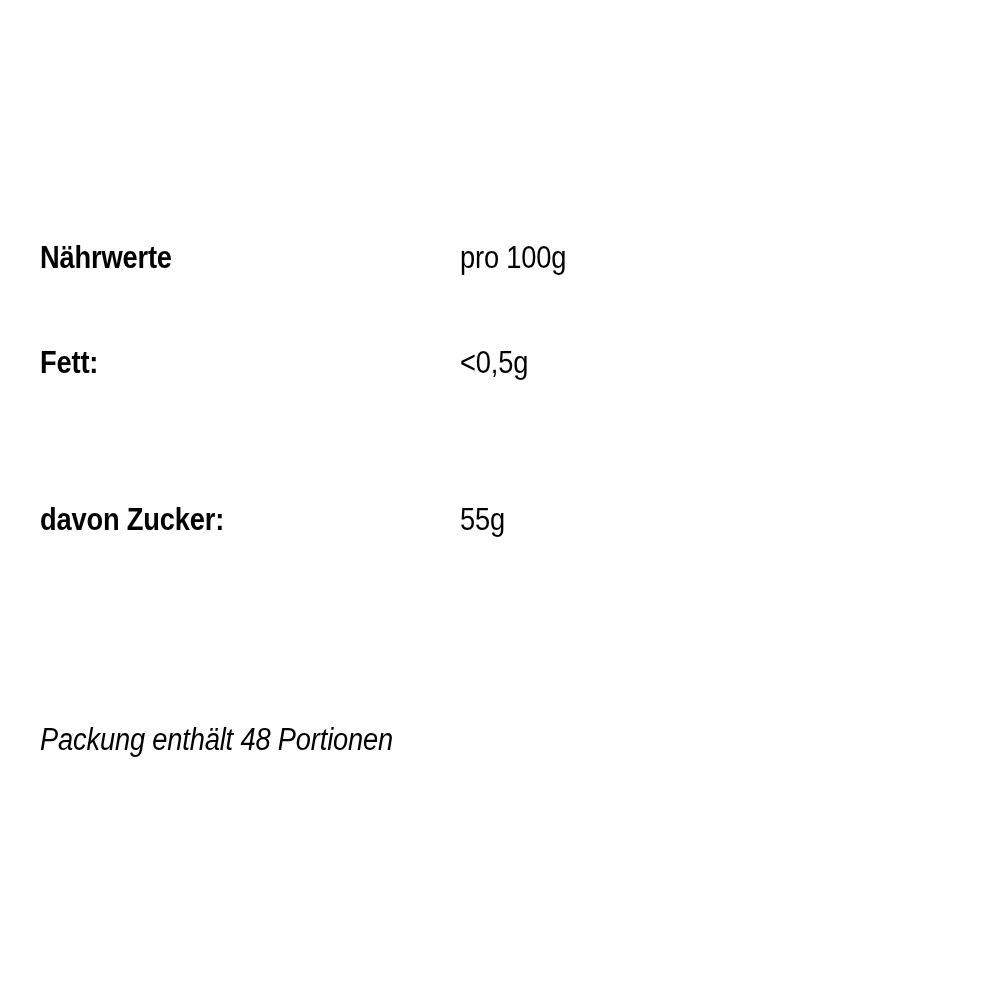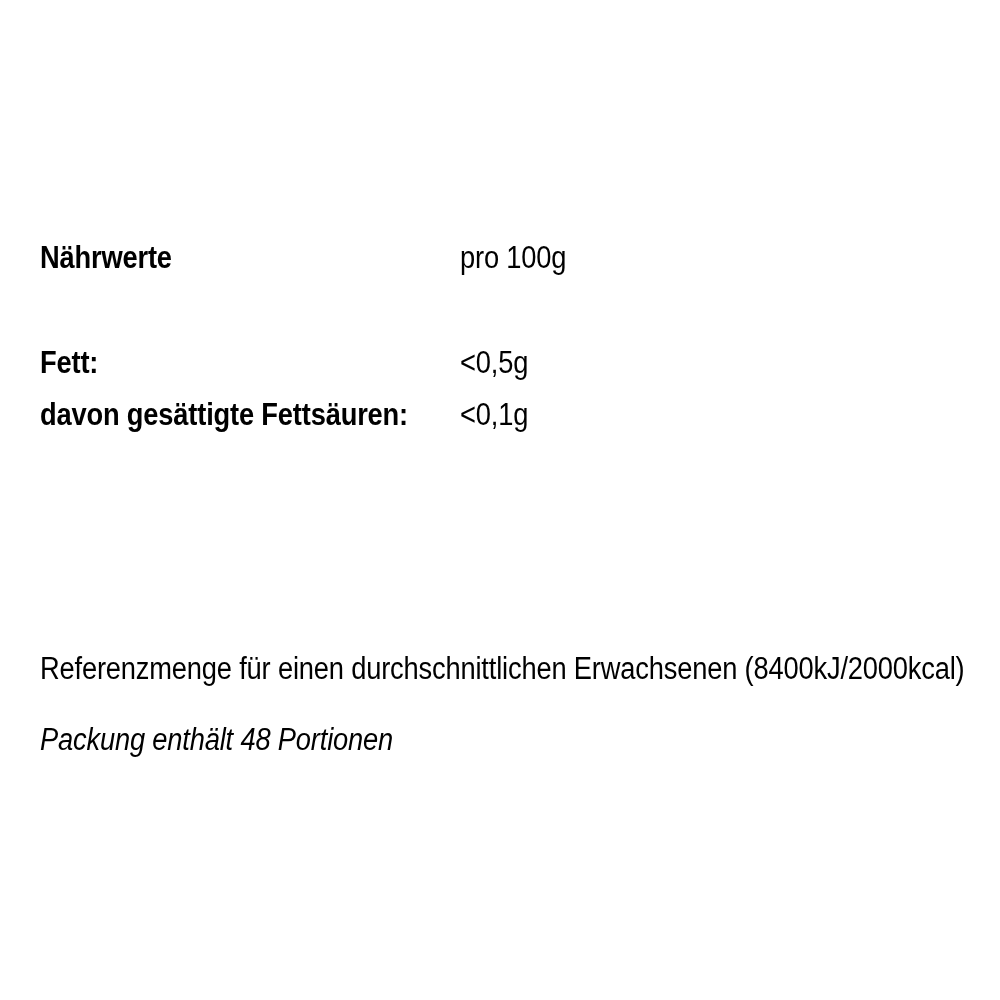--- a/index.html
+++ b/index.html
@@ -75,30 +75,27 @@
     <span class="txt label header-label">Nährwerte</span>
     <span class="txt value">pro 100g</span>
   </div>
 
 
   <div class="row r2">
     <span class="txt label">Fett:</span>
     <span class="txt value">&lt;0,5g</span>
   </div>
 
-  <div class="row r3">
-    <span class="txt label">davon gesättigte Fettsäuren:</span>
-    <span class="txt value">&lt;0,1g</span>
+
+
+  <div class="row r5">
+    <span class="txt label">davon Zucker:</span>
+    <span class="txt value">55g</span>
   </div>
 
 
 
-
-
-  <div class="note note-ref">
-    <span class="txt">Referenzmenge für einen durchschnittlichen Erwachsenen (8400kJ/2000kcal)</span>
-  </div>
 
   <div class="note note-pack">
     <span class="txt">Packung enthält 48 Portionen</span>
   </div>
 
 </div>
 
 </body></html>

